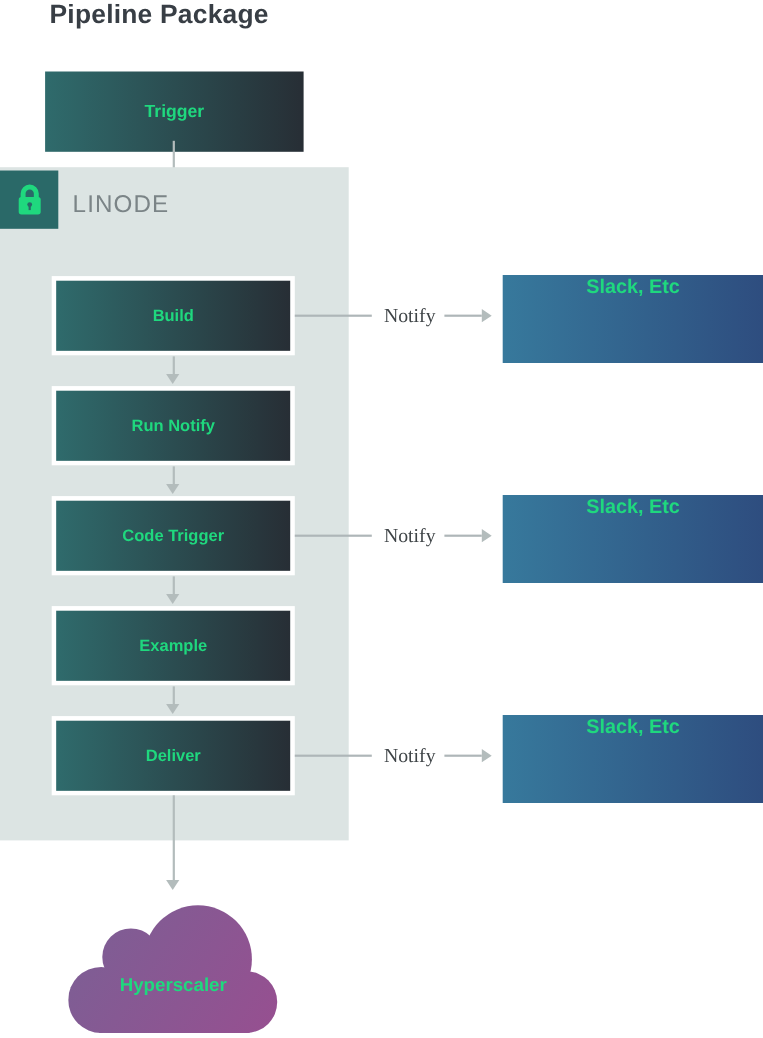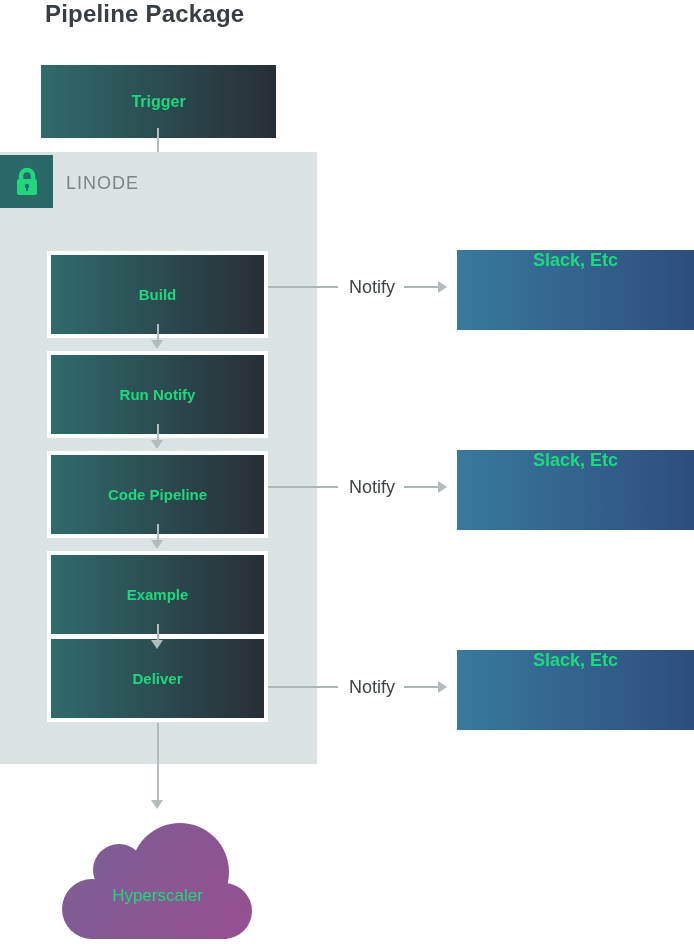--- a/index.html
+++ b/index.html
@@ -29,69 +29,69 @@
     left: 0; top: 152px; width: 317px; height: 612px;
     background: #dce4e3;
   }
   .lock-square {
     left: 0; top: 155px; width: 53px; height: 53px;
     background: #2a6968;
     display: flex; align-items: center; justify-content: center;
   }
   .linode-label {
     left: 66px; top: 173px;
-    font-size: 18px; color: #7b8487; letter-spacing: 1px;
+    font-size: 22px; color: #7b8487; letter-spacing: 1px;
   }
 
   .step-box {
-    left: 47px; width: 221px; height: 87px;
+    left: 47px; width: 221px; height: 72px;
     border: 4px solid #ffffff;
     font-size: 15px;
   }
   .step-0 { top: 251px; }
   .step-1 { top: 351px; }
   .step-2 { top: 451px; }
   .step-3 { top: 551px; }
-  .step-4 { top: 635px; }
+  .step-4 { top: 651px; }
 
   .vline { width: 2px; background: #b3bcbc; }
   .hline { height: 2px; background: #aeb6b8; }
 
   .arrow-down {
     width: 0; height: 0;
     border-left: 6px solid transparent;
     border-right: 6px solid transparent;
     border-top: 9px solid #b3bcbc;
   }
   .arrow-right {
     width: 0; height: 0;
     border-top: 6px solid transparent;
     border-bottom: 6px solid transparent;
     border-left: 9px solid #b3bcbc;
   }
 
   .notify-label {
-    font-size: 18px; color: #3f4447;
+    font-size: 18px; color: #3f4447; font-family: Liberation Serif, serif;
   }
 
   .slack-box {
     left: 457px; width: 237px; height: 80px;
     background: linear-gradient(90deg, #37799c 0%, #2e4d7f 100%);
     display: flex; align-items: flex-start; justify-content: center;
     color: #1fd87e; font-weight: bold; font-size: 18px;
   }
   .slack-0 { top: 250px; }
   .slack-1 { top: 450px; }
   .slack-2 { top: 650px; }
 
   .cloud-wrap { left: 62px; top: 822px; width: 191px; height: 120px; }
   .cloud-label {
     left: 62px; top: 886px; width: 191px;
     text-align: center;
-    color: #1fd87e; font-weight: normal; font-size: 17px;
+    color: #1fd87e; font-weight: bold; font-size: 17px;
   }
 </style>
 </head>
 <body>
 
 <div class="abs page-title">Pipeline Package</div>
 
 <div class="abs gradient-box trigger-box">
   <span>Trigger</span>
 </div>
@@ -110,21 +110,21 @@
 </div>
 <div class="abs linode-label">LINODE</div>
 
 <div class="abs gradient-box step-box step-0">
   <span>Build</span>
 </div>
 <div class="abs gradient-box step-box step-1">
   <span>Run Notify</span>
 </div>
 <div class="abs gradient-box step-box step-2">
-  <span>Code Pipeline</span>
+  <span>Code Trigger</span>
 </div>
 <div class="abs gradient-box step-box step-3">
   <span>Example</span>
 </div>
 <div class="abs gradient-box step-box step-4">
   <span>Deliver</span>
 </div>
 
 <div class="abs vline" style="left:157px; top:324px; height:17px;"></div>
 <div class="abs arrow-down" style="left:151px; top:340px;"></div>

